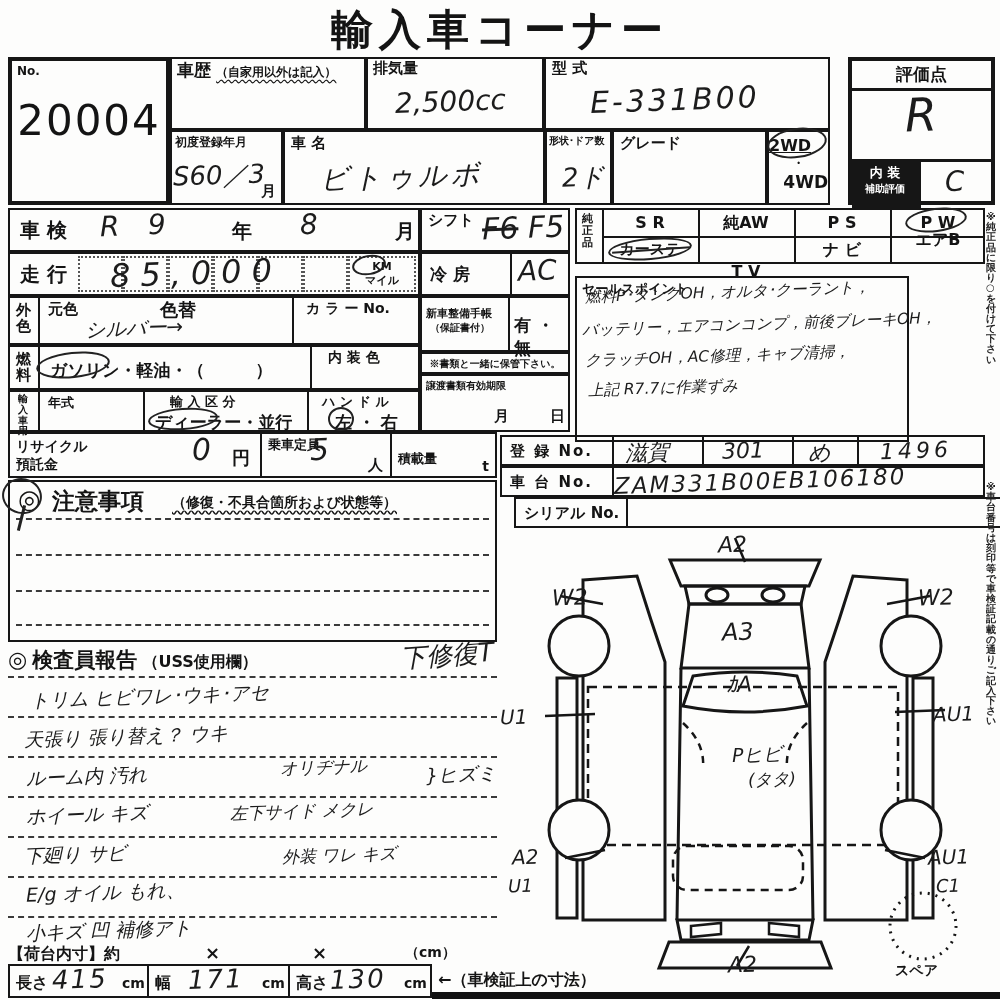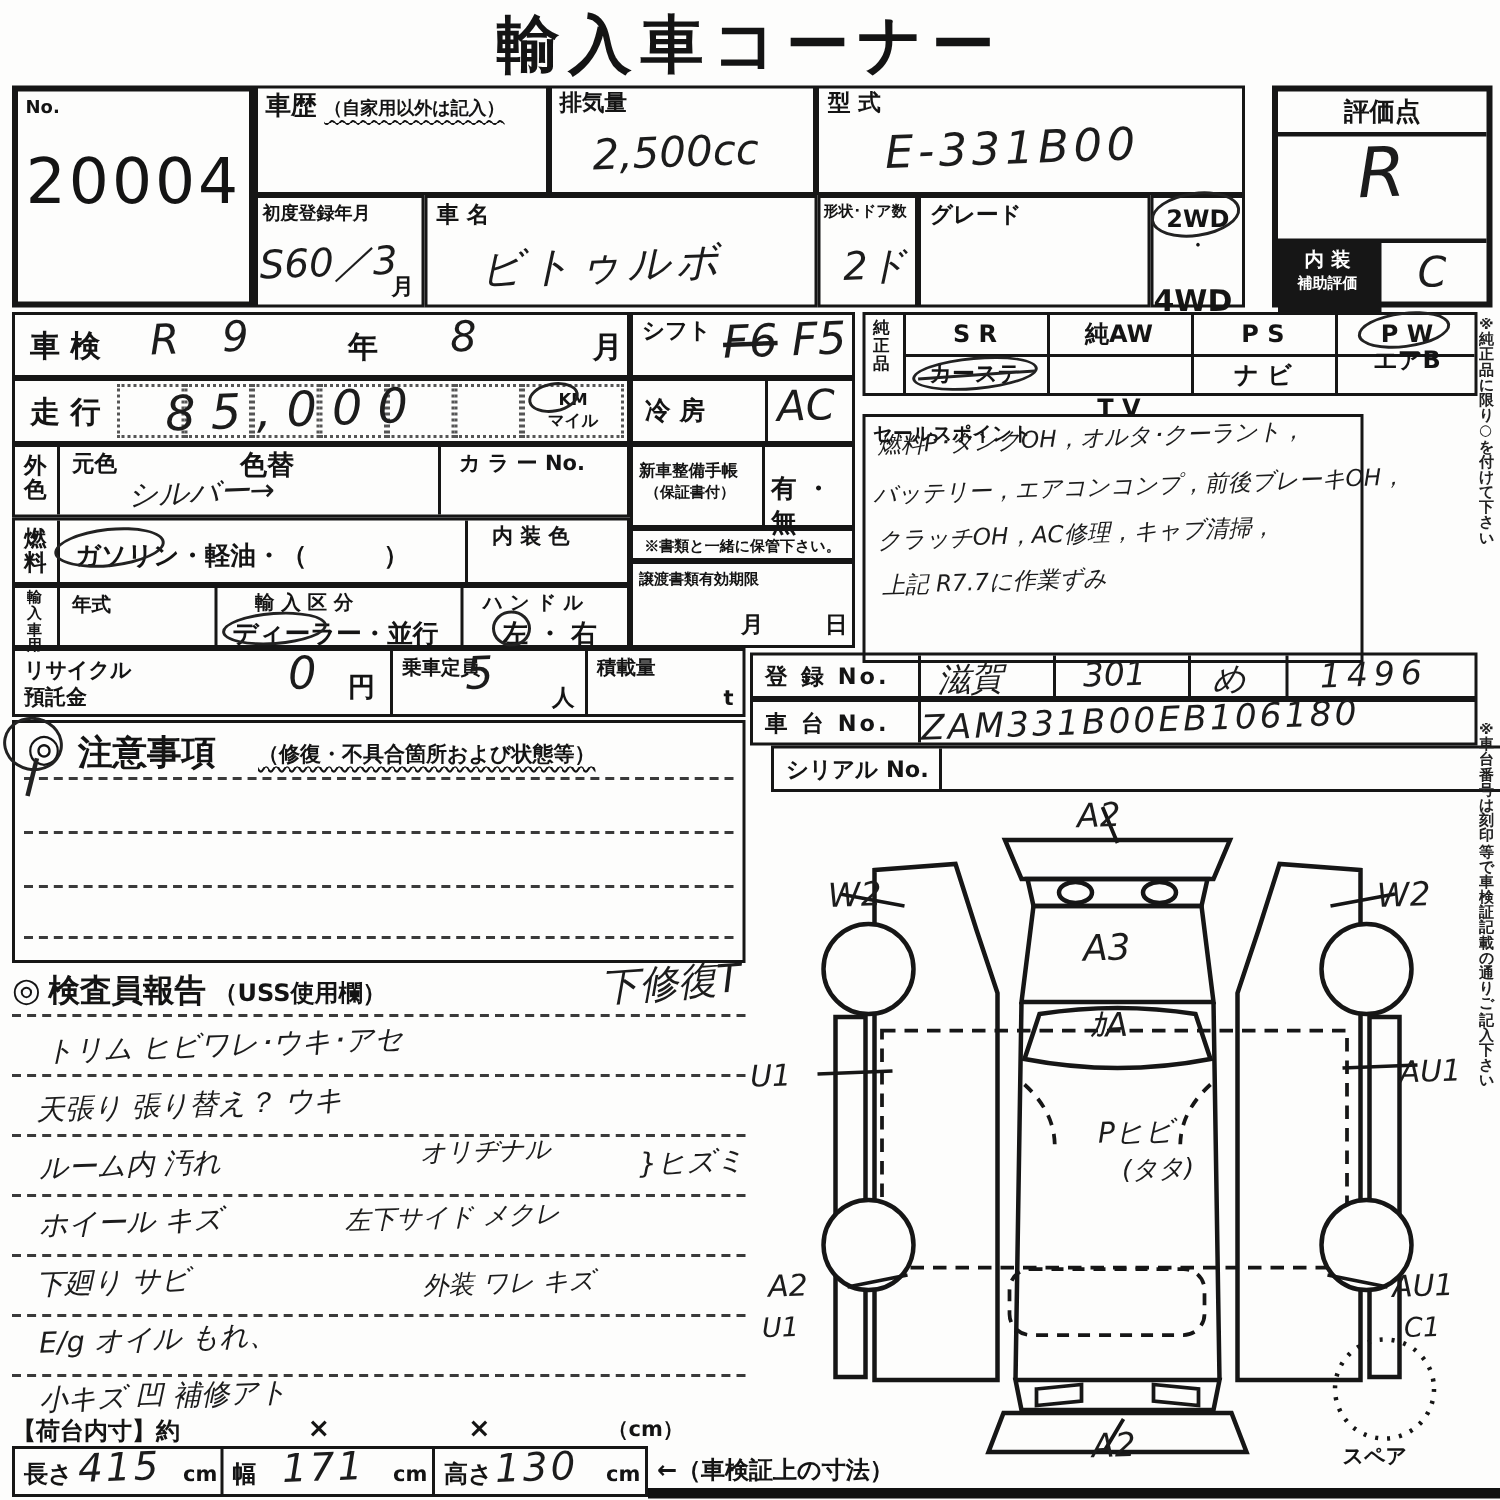--- a/index.html
+++ b/index.html
@@ -54,23 +54,23 @@
   </div>
   <div class="hw" style="left:320px;top:158px;font-size:28px;letter-spacing:4px;">ビトゥルボ</div>
   <div class="cell" style="left:545px;top:130px;width:67px;height:75px;">
     <div class="lbl" style="font-size:10px;margin:2px 0 0 2px;">形状･ドア数</div>
   </div>
   <div class="hw" style="left:562px;top:160px;font-size:26px;">2ド</div>
   <div class="cell" style="left:612px;top:130px;width:155px;height:75px;">
     <div class="lbl" style="font-size:15px;margin:2px 0 0 6px;">グレード</div>
   </div>
   <div class="cell" style="left:767px;top:130px;width:63px;height:75px;">
-    <div class="lbl" style="font-size:16px;text-align:center;margin-top:4px;">2WD</div>
+    <div class="lbl" style="font-size:16px;text-align:left;margin-top:4px;text-decoration:underline;">2WD</div>
     <div class="lbl" style="font-size:12px;text-align:center;">・</div>
-    <div class="lbl" style="font-size:20px;text-align:left;margin-top:16px;">4WD</div>
+    <div class="lbl" style="font-size:17px;text-align:right;">4WD</div>
   </div>
   <div class="circ" style="left:767px;top:128px;width:60px;height:30px;transform:rotate(-8deg);"></div>
 
   <div class="cell" style="left:848px;top:57px;width:147px;height:148px;border-width:4px;">
     <div class="lbl" style="font-size:17px;text-align:center;border-bottom:3px solid #161616;padding:2px 0;">評価点</div>
     <div style="height:68px;"></div>
     <div style="display:flex;border-top:3px solid #161616;height:46px;">
       <div style="width:66px;background:#161616;color:#fff;text-align:center;">
         <div class="lbl" style="font-size:13px;margin-top:2px;">内 装</div>
         <div class="lbl" style="font-size:10px;">補助評価</div>
@@ -197,21 +197,21 @@
   <div class="hw" style="left:588px;top:378px;font-size:15.5px;">上記 R7.7に作業ずみ</div>
 
   <div class="cell" style="left:8px;top:432px;width:489px;height:46px;">
     <div class="lbl" style="font-size:14px;margin:4px 0 0 6px;">リサイクル</div>
     <div class="lbl" style="font-size:14px;margin-left:6px;">預託金</div>
     <span class="lbl" style="position:absolute;left:222px;top:12px;font-size:18px;">円</span>
     <div style="position:absolute;left:250px;top:0;bottom:0;border-left:2px solid #161616;"></div>
     <span class="lbl" style="position:absolute;left:258px;top:2px;font-size:13px;">乗車定員</span>
     <span class="lbl" style="position:absolute;left:358px;top:22px;font-size:15px;">人</span>
     <div style="position:absolute;left:380px;top:0;bottom:0;border-left:2px solid #161616;"></div>
-    <span class="lbl" style="position:absolute;left:388px;top:2px;font-size:13px;">積載量</span>
+    <span class="lbl" style="position:absolute;left:388px;top:16px;font-size:13px;">積載量</span>
     <span class="lbl" style="position:absolute;right:6px;bottom:2px;font-size:14px;">t</span>
   </div>
   <div class="hw" style="left:192px;top:432px;font-size:30px;">0</div>
   <div class="hw" style="left:310px;top:432px;font-size:30px;">5</div>
 
   <div class="cell" style="left:500px;top:435px;width:485px;height:31px;">
     <span class="lbl" style="font-size:15px;margin-left:8px;line-height:28px;letter-spacing:2px;">登 録 No.</span>
     <div style="position:absolute;left:110px;top:0;bottom:0;border-left:2px solid #161616;"></div>
     <div style="position:absolute;left:200px;top:0;bottom:0;border-left:2px solid #161616;"></div>
     <div style="position:absolute;left:290px;top:0;bottom:0;border-left:2px solid #161616;"></div>

